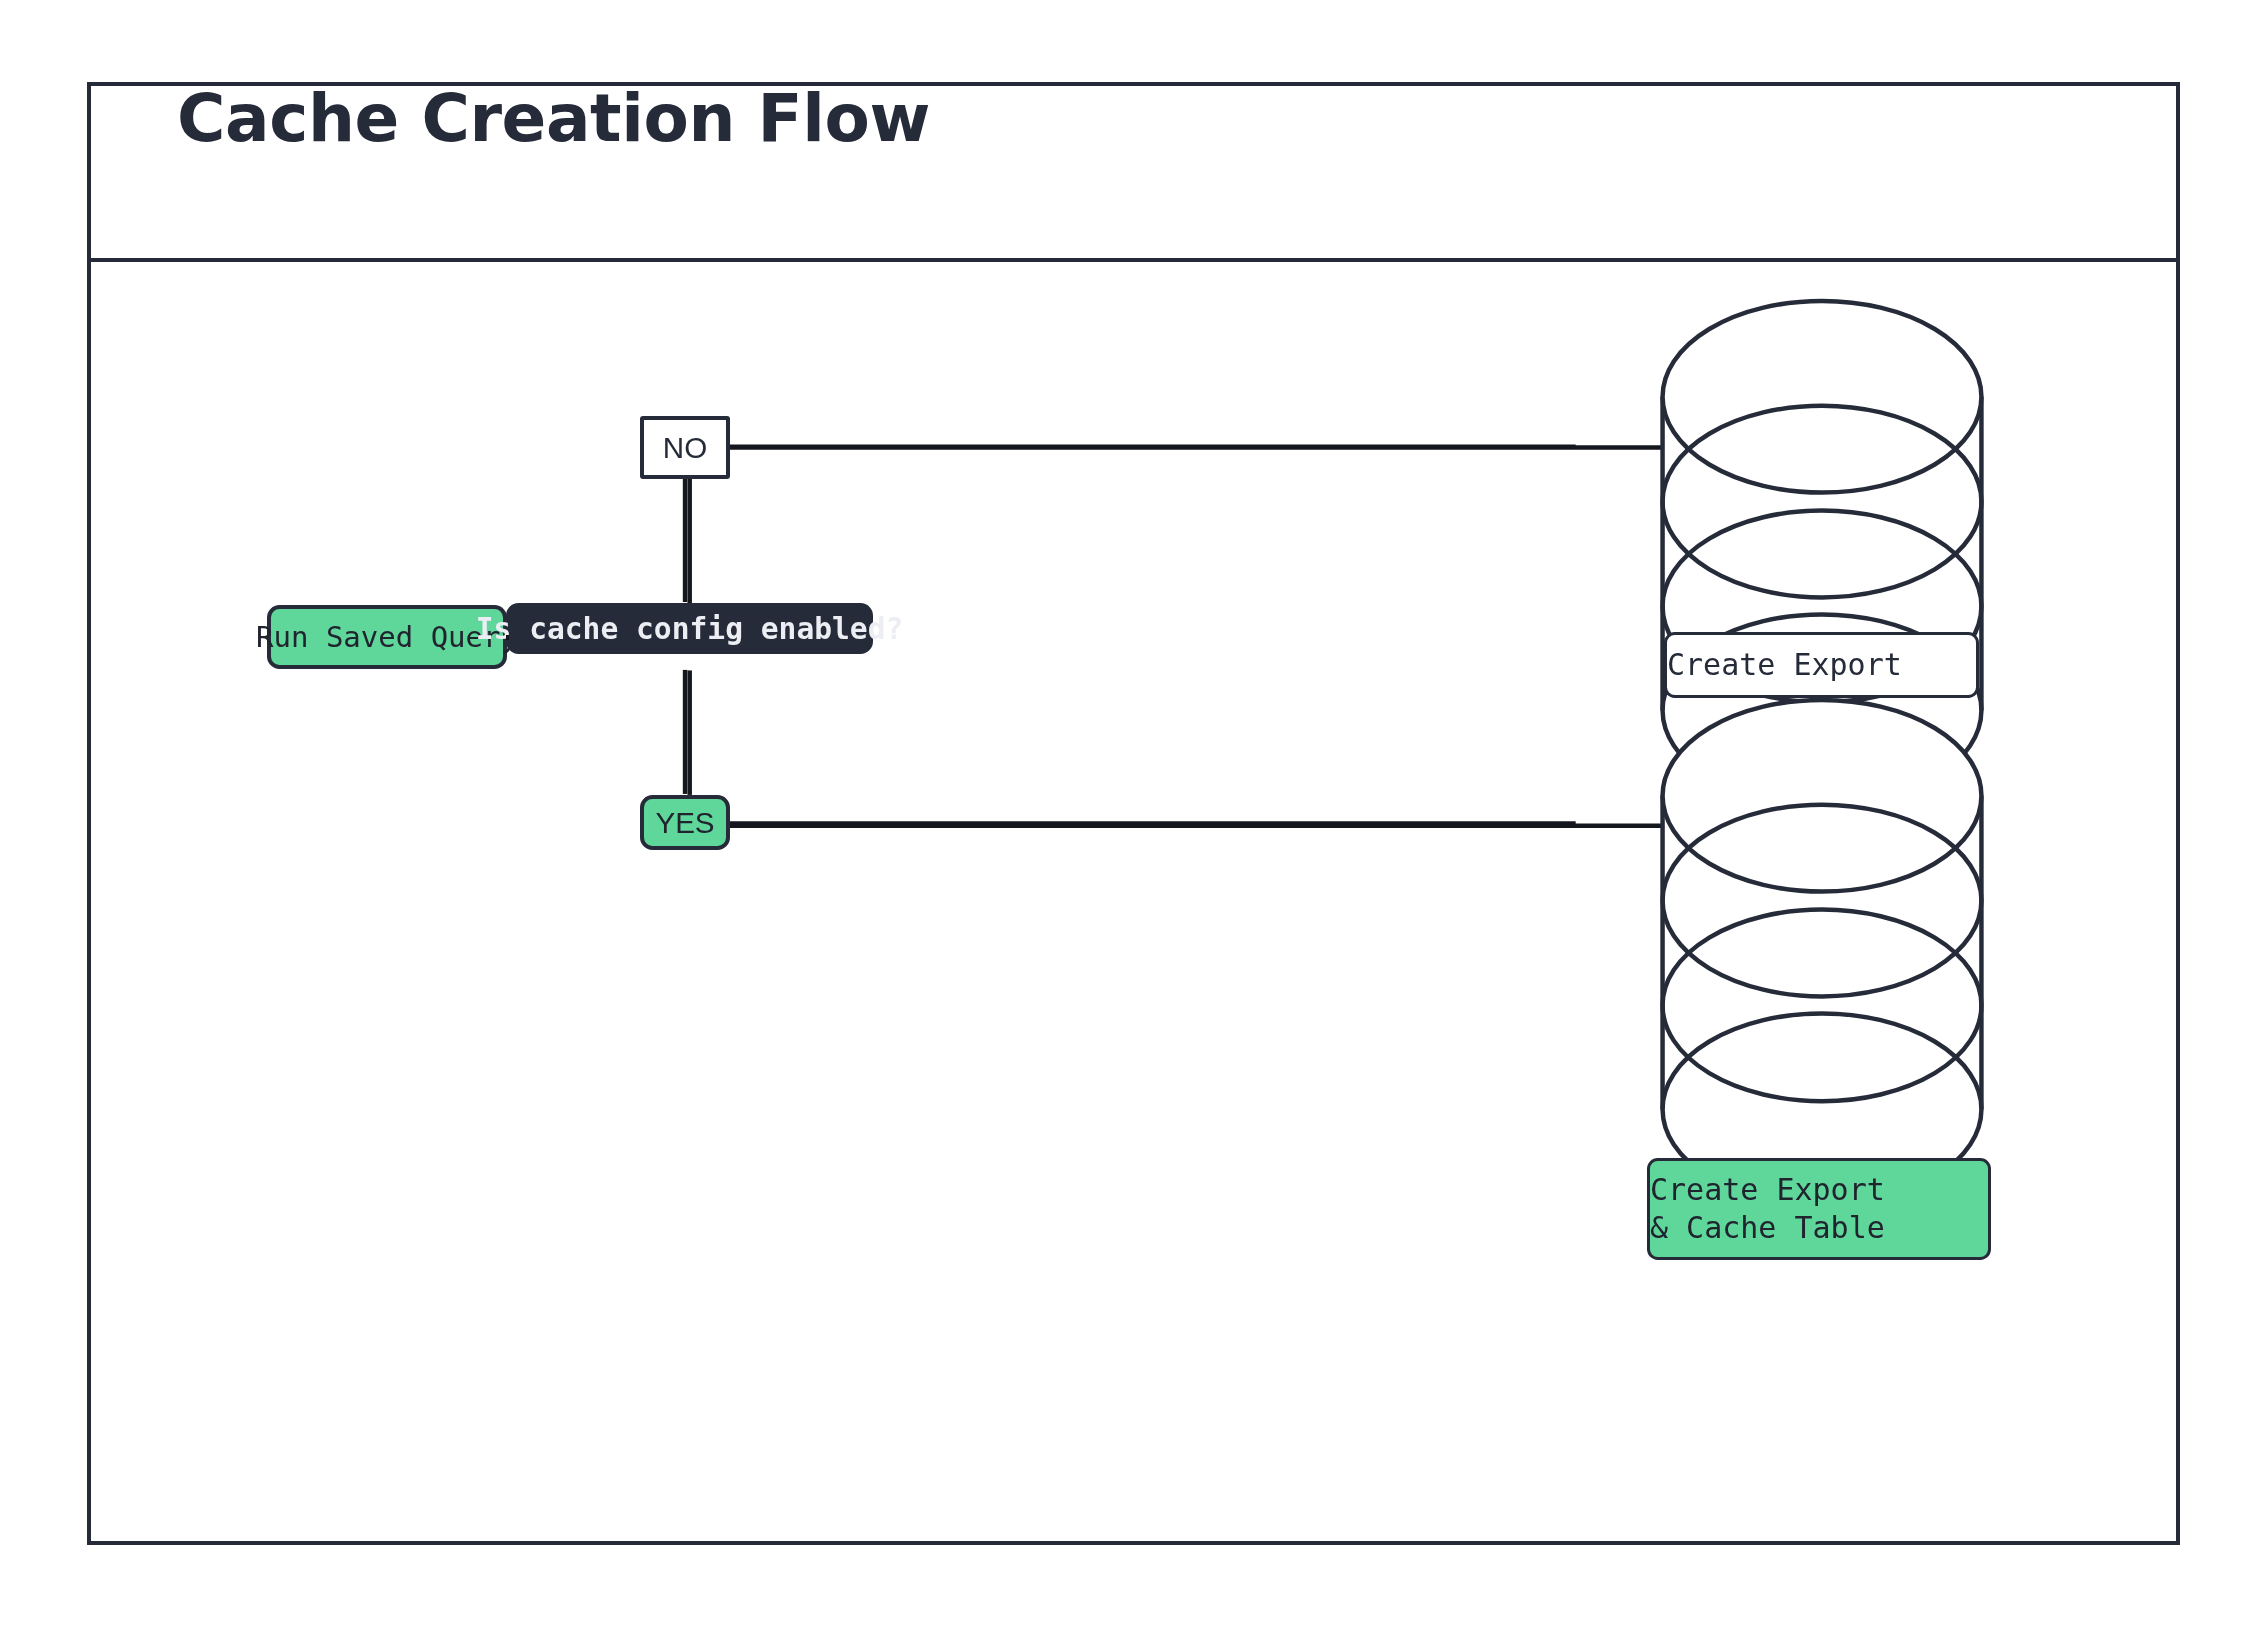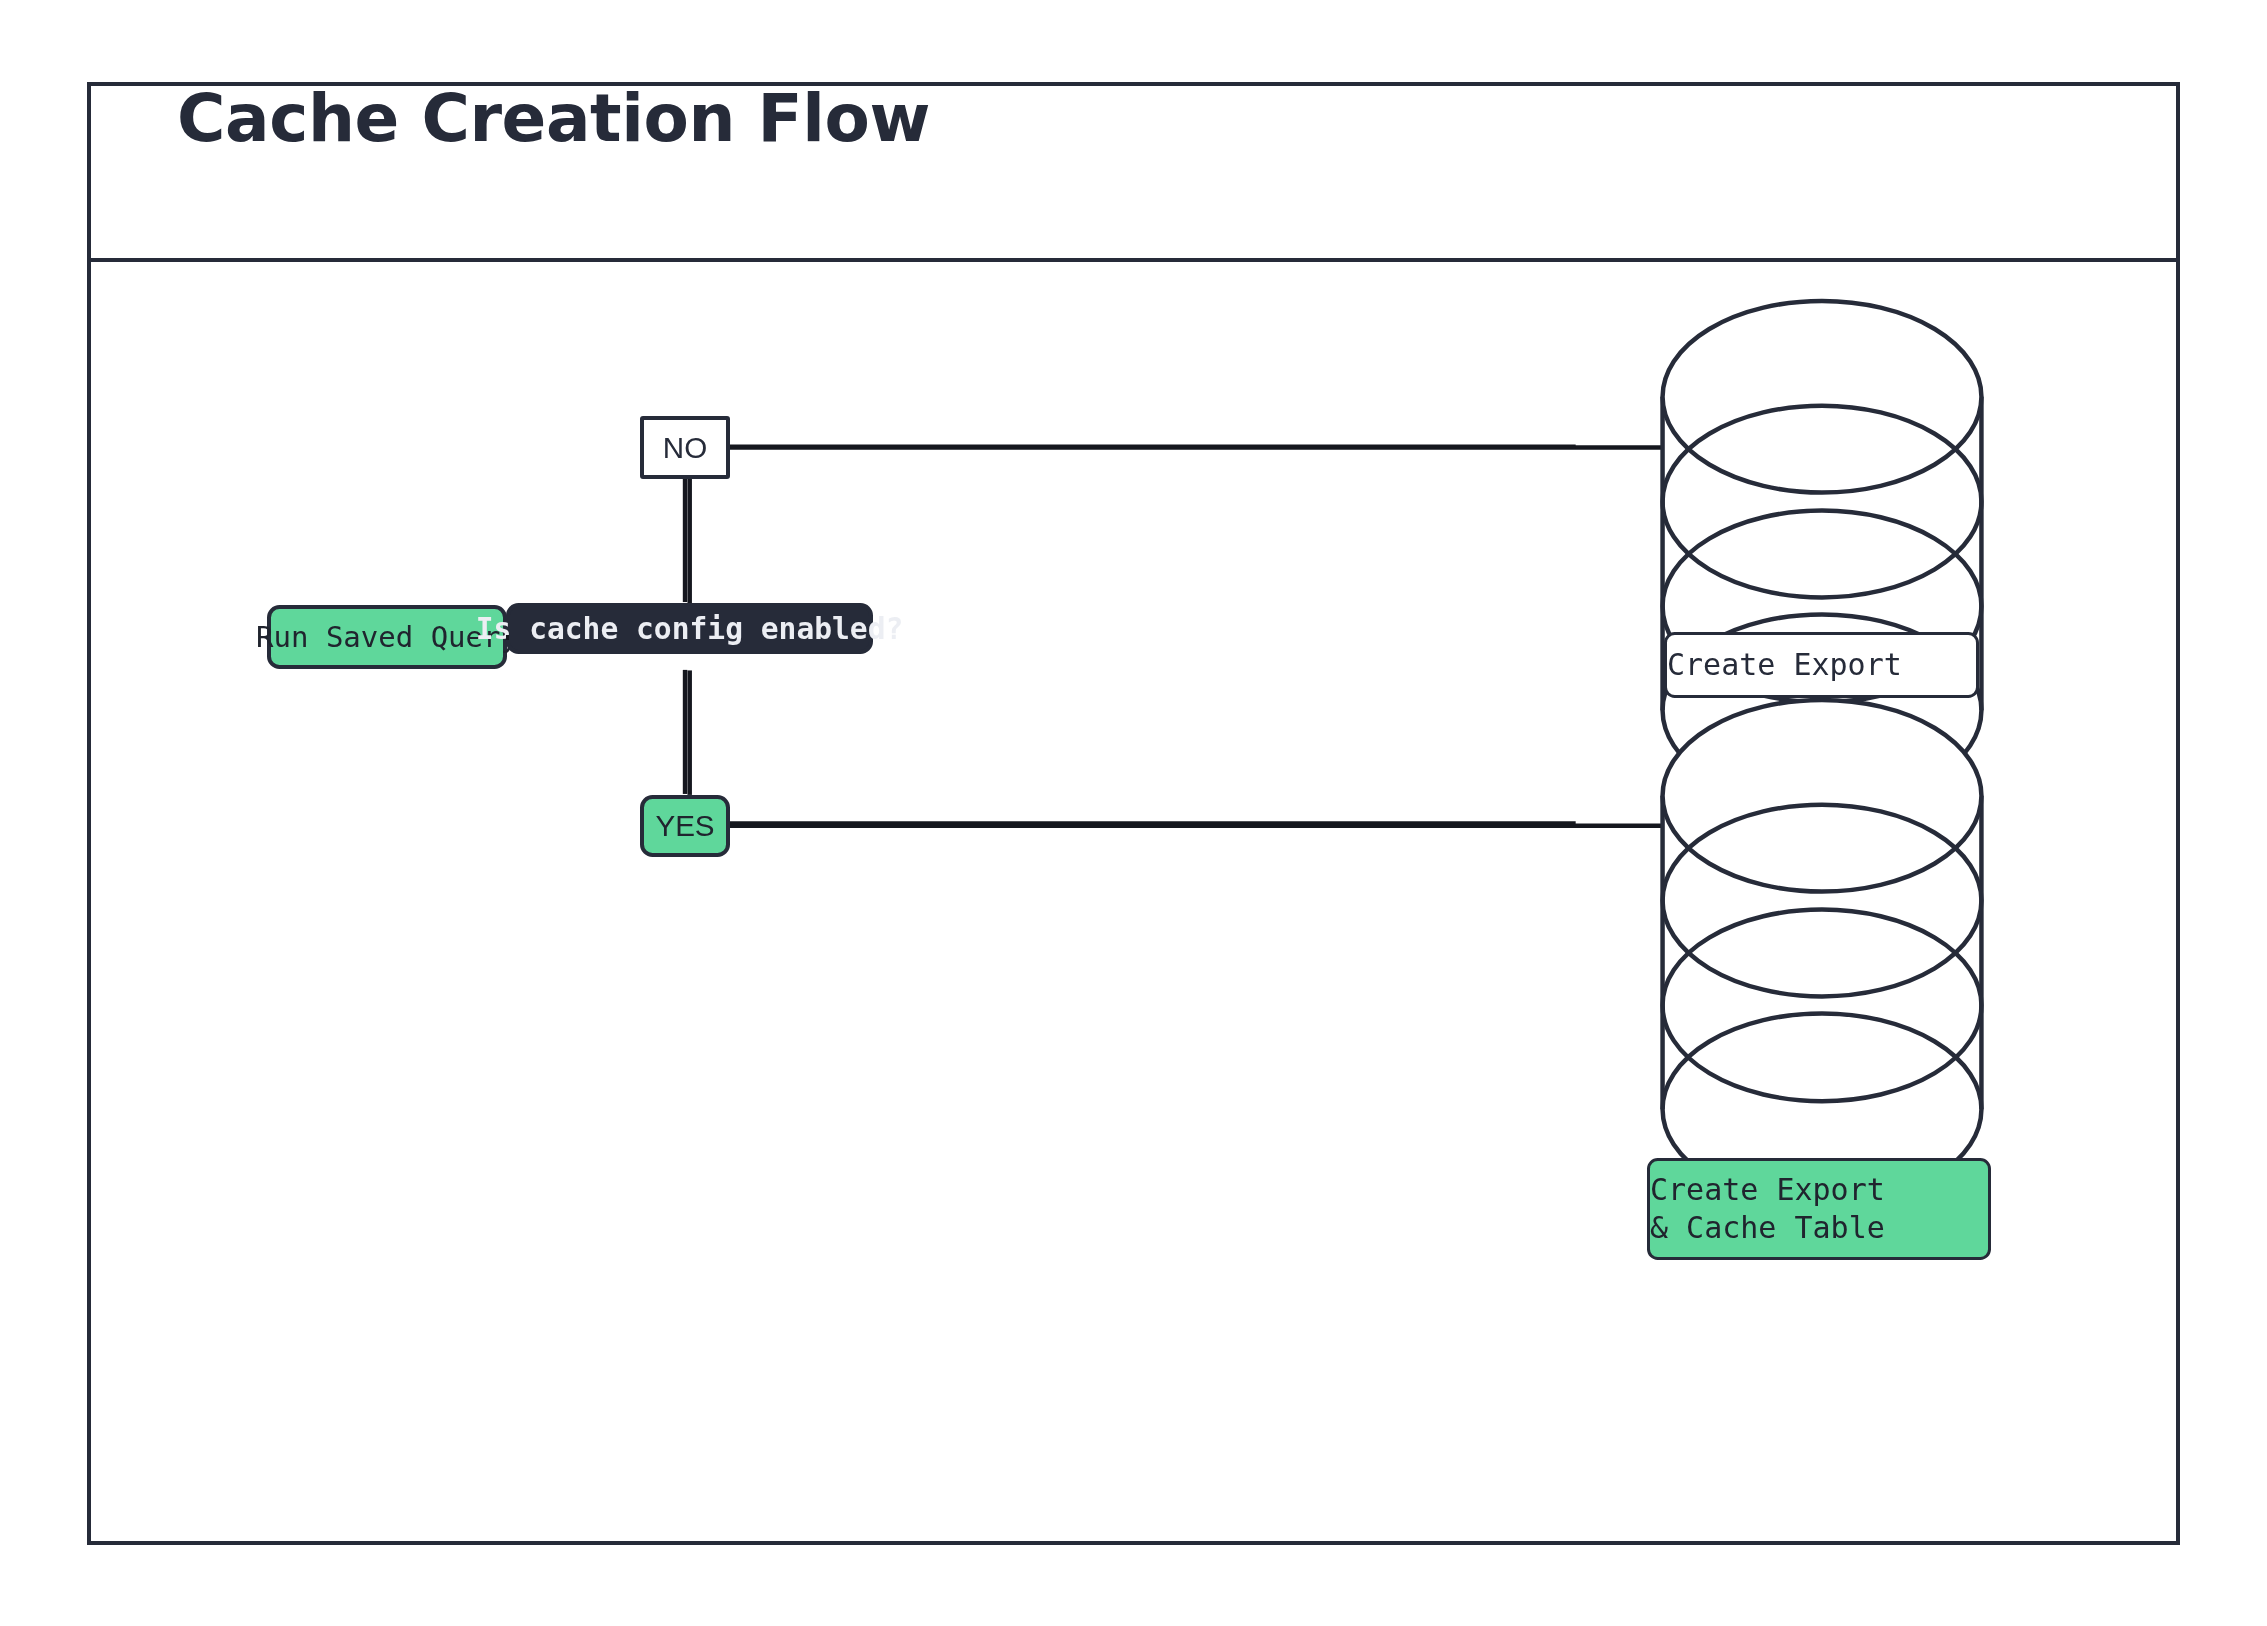--- a/index.html
+++ b/index.html
@@ -121,21 +121,21 @@
     left: 549px;
     top: 154px;
     width: 90px;
     height: 63px;
     font-size: 29.6px;
   }
   #node-yes {
     left: 549px;
     top: 533px;
     width: 90px;
-    height: 62px;
+    height: 55px;
     font-size: 29.6px;
   }
 
   
   .cylinder {
     position: absolute;
   }
   .cylinder svg {
     display: block;
   }

